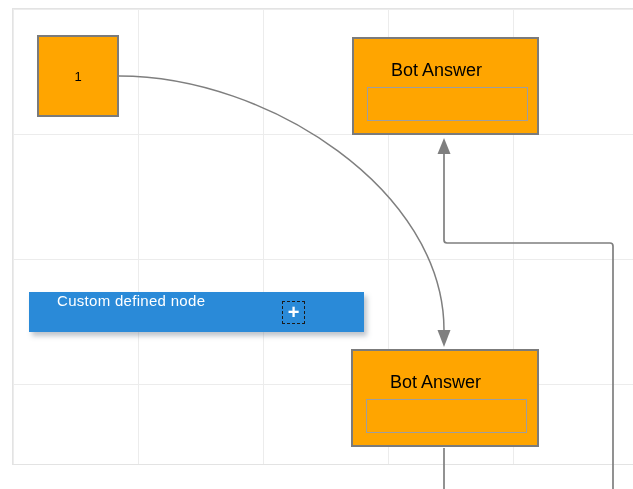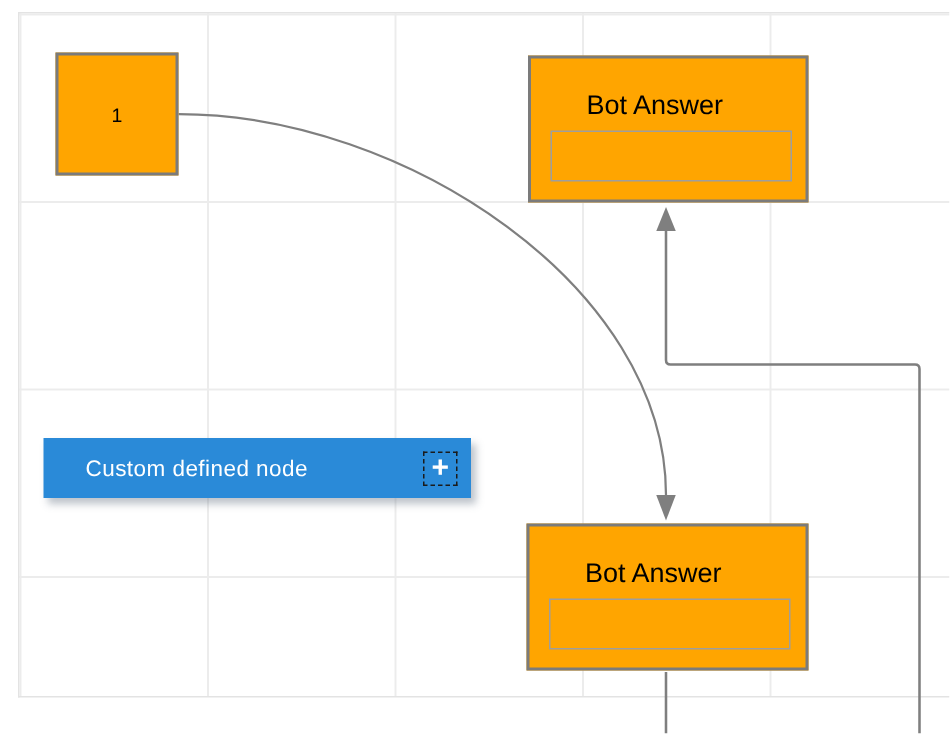--- a/index.html
+++ b/index.html
@@ -53,24 +53,24 @@
   .bot-title{
     position:absolute;left:13px;top:21px;font-size:18px;color:var(--node-text);margin-left:24px;
   }
   .bot-input{
     position:absolute;left:13px;top:48px;width:161px;height:34px;
     border:1px solid var(--inner-box-border);background:transparent;
   }
 
   
   .custom-node{
-    position:absolute;left:29px;top:292px;width:285px;height:40px;
+    position:absolute;left:29px;top:292px;width:335px;height:40px;
     background:var(--custom-node-fill);
     box-shadow:3px 4px 5px rgba(110,125,140,.45);
-    display:flex;align-items:center;
+    display:flex;
   }
   .custom-label{
     margin-left:28px;font-size:15px;color:var(--custom-node-text);
     letter-spacing:.3px;white-space:nowrap;
   }
   .add-btn{
     position:absolute;left:253px;top:9px;width:23px;height:23px;
     border:1px dashed #1b1b1b;background:transparent;
     display:flex;align-items:center;justify-content:center;cursor:pointer;
   }

